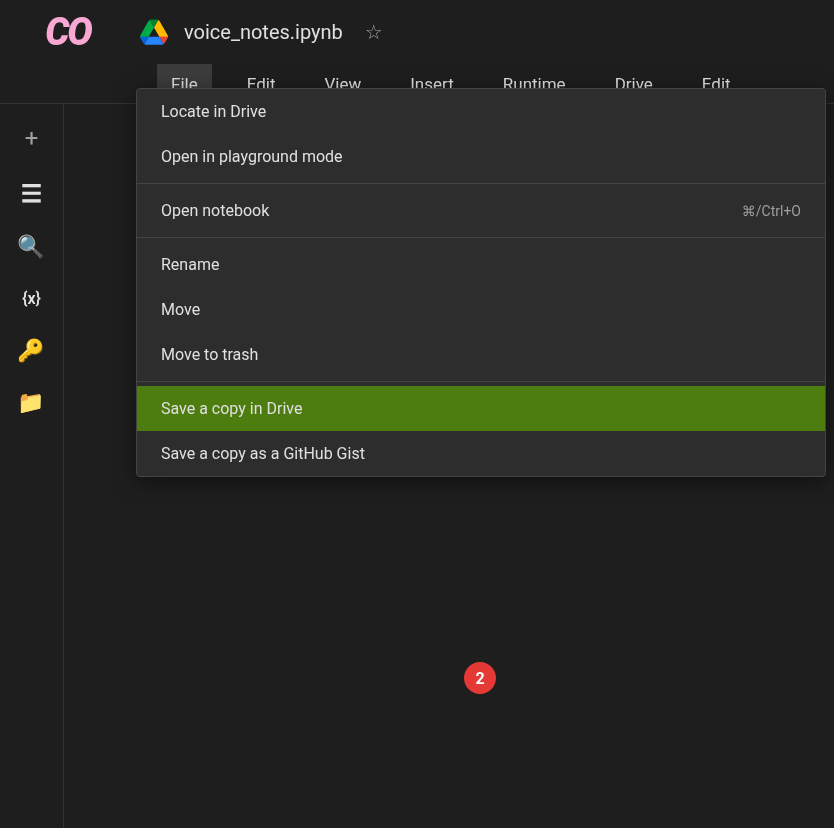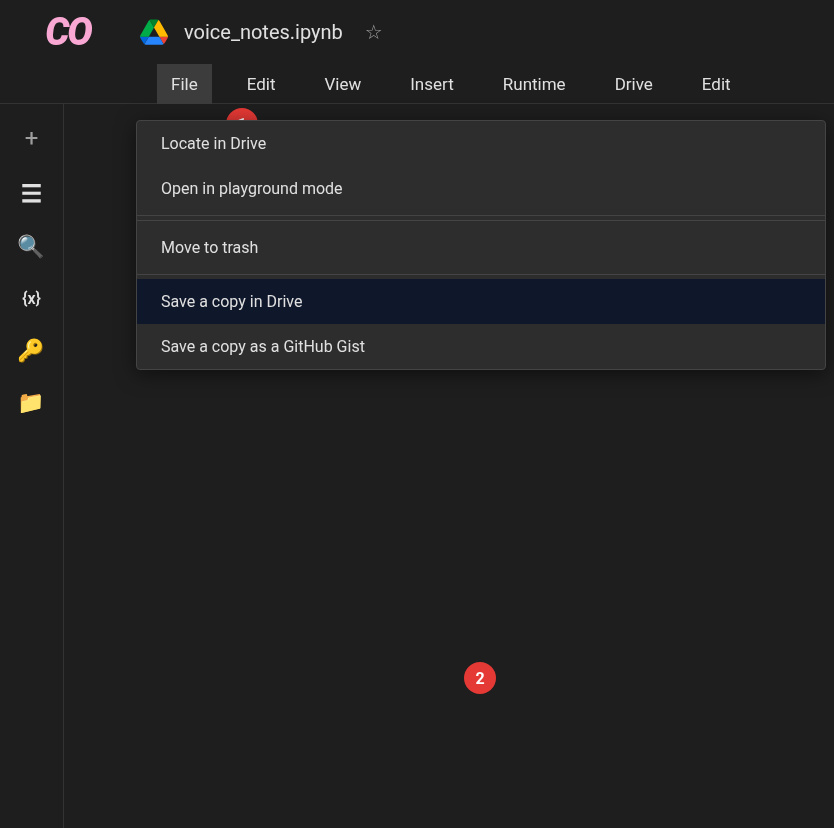--- a/index.html
+++ b/index.html
@@ -128,21 +128,21 @@
       justify-content: center;
       color: #9e9e9e;
       font-size: 24px;
       cursor: pointer;
       margin-bottom: 8px;
     }
 
     
     .dropdown-overlay {
       position: absolute;
-      top: 120px;
+      top: 88px;
       left: 136px;
       width: 690px;
       background: #2d2d2d;
       border: 1px solid #444;
       border-radius: 4px;
       z-index: 100;
       box-shadow: 0 4px 20px rgba(0,0,0,0.5);
     }
 
     .dropdown-item {
@@ -282,28 +282,38 @@
 <div class="dropdown-overlay">
 
   <div class="dropdown-item">
     <span>Locate in Drive</span>
   </div>
   <div class="dropdown-item">
     <span>Open in playground mode</span>
   </div>
   <div class="dropdown-divider"></div>
 
+  <div class="dropdown-item">
+    <span>Open notebook</span>
+    <span class="shortcut-text">⌘/Ctrl+O</span>
+  </div>
   <div class="dropdown-divider"></div>
 
   <div class="dropdown-item">
+    <span>Rename</span>
+  </div>
+  <div class="dropdown-item">
+    <span>Move</span>
+  </div>
+  <div class="dropdown-item">
     <span>Move to trash</span>
   </div>
   <div class="dropdown-divider"></div>
 
-  <div class="dropdown-item highlighted" style="background:#0f172a;">
+  <div class="dropdown-item highlighted" style="background:#4d7c0f;">
     <span>Save a copy in Drive</span>
   </div>
   <div class="dropdown-item">
     <span>Save a copy as a GitHub Gist</span>
   </div>
 </div>
 
 <div class="badge badge-1">
   <span>1</span>
 </div>

